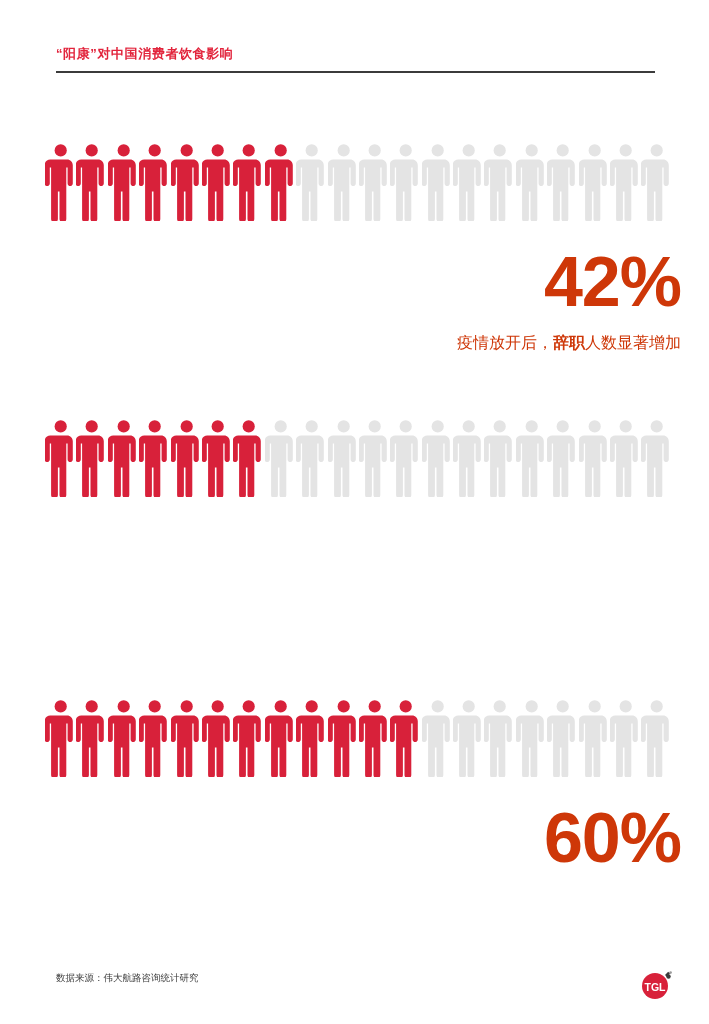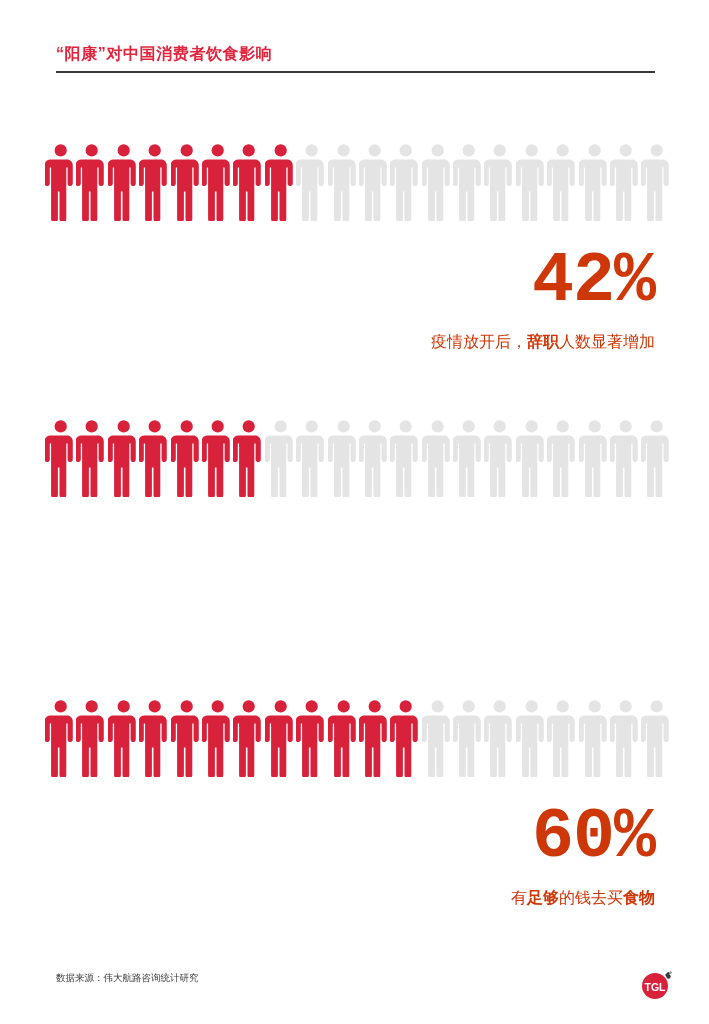--- a/index.html
+++ b/index.html
@@ -22,21 +22,21 @@
   }
 
   
   .header {
     position: absolute;
     left: 56px;
     top: 44px;
     width: 599px;
   }
   .header-title {
-    font-size: 16px;
+    font-size: 13px;
     font-weight: bold;
     color: #E2243C;
     letter-spacing: 0.6px;
     line-height: 20px;
     white-space: nowrap;
   }
   .header-rule {
     margin-top: 7px;
     width: 599px;
     height: 2px;
@@ -71,23 +71,22 @@
   }
   .figure svg {
     display: block;
     width: 100%;
     height: 100%;
   }
 
   .stat-text {
     position: relative;
     margin-top: 24px;
-    padding-right: 54px;
+    padding-right: 28px;
     text-align: right;
-    font-family: Liberation Mono, monospace;
   }
   .stat-value {
     font-size: 70px;
     font-weight: bold;
     color: #CE3708;
     line-height: 74px;
     letter-spacing: -1px;
   }
   .stat-caption {
     margin-top: 12px;
@@ -508,21 +507,20 @@
         </div>
         <div class="figure">
           <svg viewBox="0 0 31.4 78" preserveAspectRatio="xMidYMin meet">
             <circle cx="15.7" cy="7.4" r="6.1" fill="#E4E4E4"></circle>
             <path d="M9.2 16.6 h13 c3.1 0 5.6 2.5 5.6 5.6 v18.3 c0 1.5 -1.2 2.6 -2.6 2.6 c-1.5 0 -2.6 -1.2 -2.6 -2.6 v-16.0 h-1.3 v51.6 c0 1.9 -1.5 3.4 -3.4 3.4 c-1.9 0 -3.4 -1.5 -3.4 -3.4 v-27.6 h-1.6 v27.6 c0 1.9 -1.5 3.4 -3.4 3.4 c-1.9 0 -3.4 -1.5 -3.4 -3.4 v-51.6 h-1.3 v16.0 c0 1.5 -1.2 2.6 -2.6 2.6 c-1.5 0 -2.6 -1.2 -2.6 -2.6 v-18.3 c0 -3.1 2.5 -5.6 5.6 -5.6 z" fill="#E4E4E4"></path>
           </svg>
         </div>
       </div>
     <div class="stat-text">
       <div class="stat-value">60%</div>
-      <div class="stat-caption"><span>有</span><b>足够</b><span>的钱去买</span><b>食物</b></div>
     </div>
   </div>
 
   <div class="footer">
     <div class="footer-source">数据来源：伟大航路咨询统计研究</div>
     <div class="logo">
       <svg viewBox="0 0 40 40" width="40" height="40" aria-hidden="true">
         <circle cx="18" cy="21" r="13" fill="#D8213A"></circle>
         <path d="M28 10 l3.2 -3.2 1.8 1.8 -3.2 3.2 z" fill="#3a3a3a"></path>
         <circle cx="31.5" cy="11.5" r="2.2" fill="#3a3a3a"></circle>

